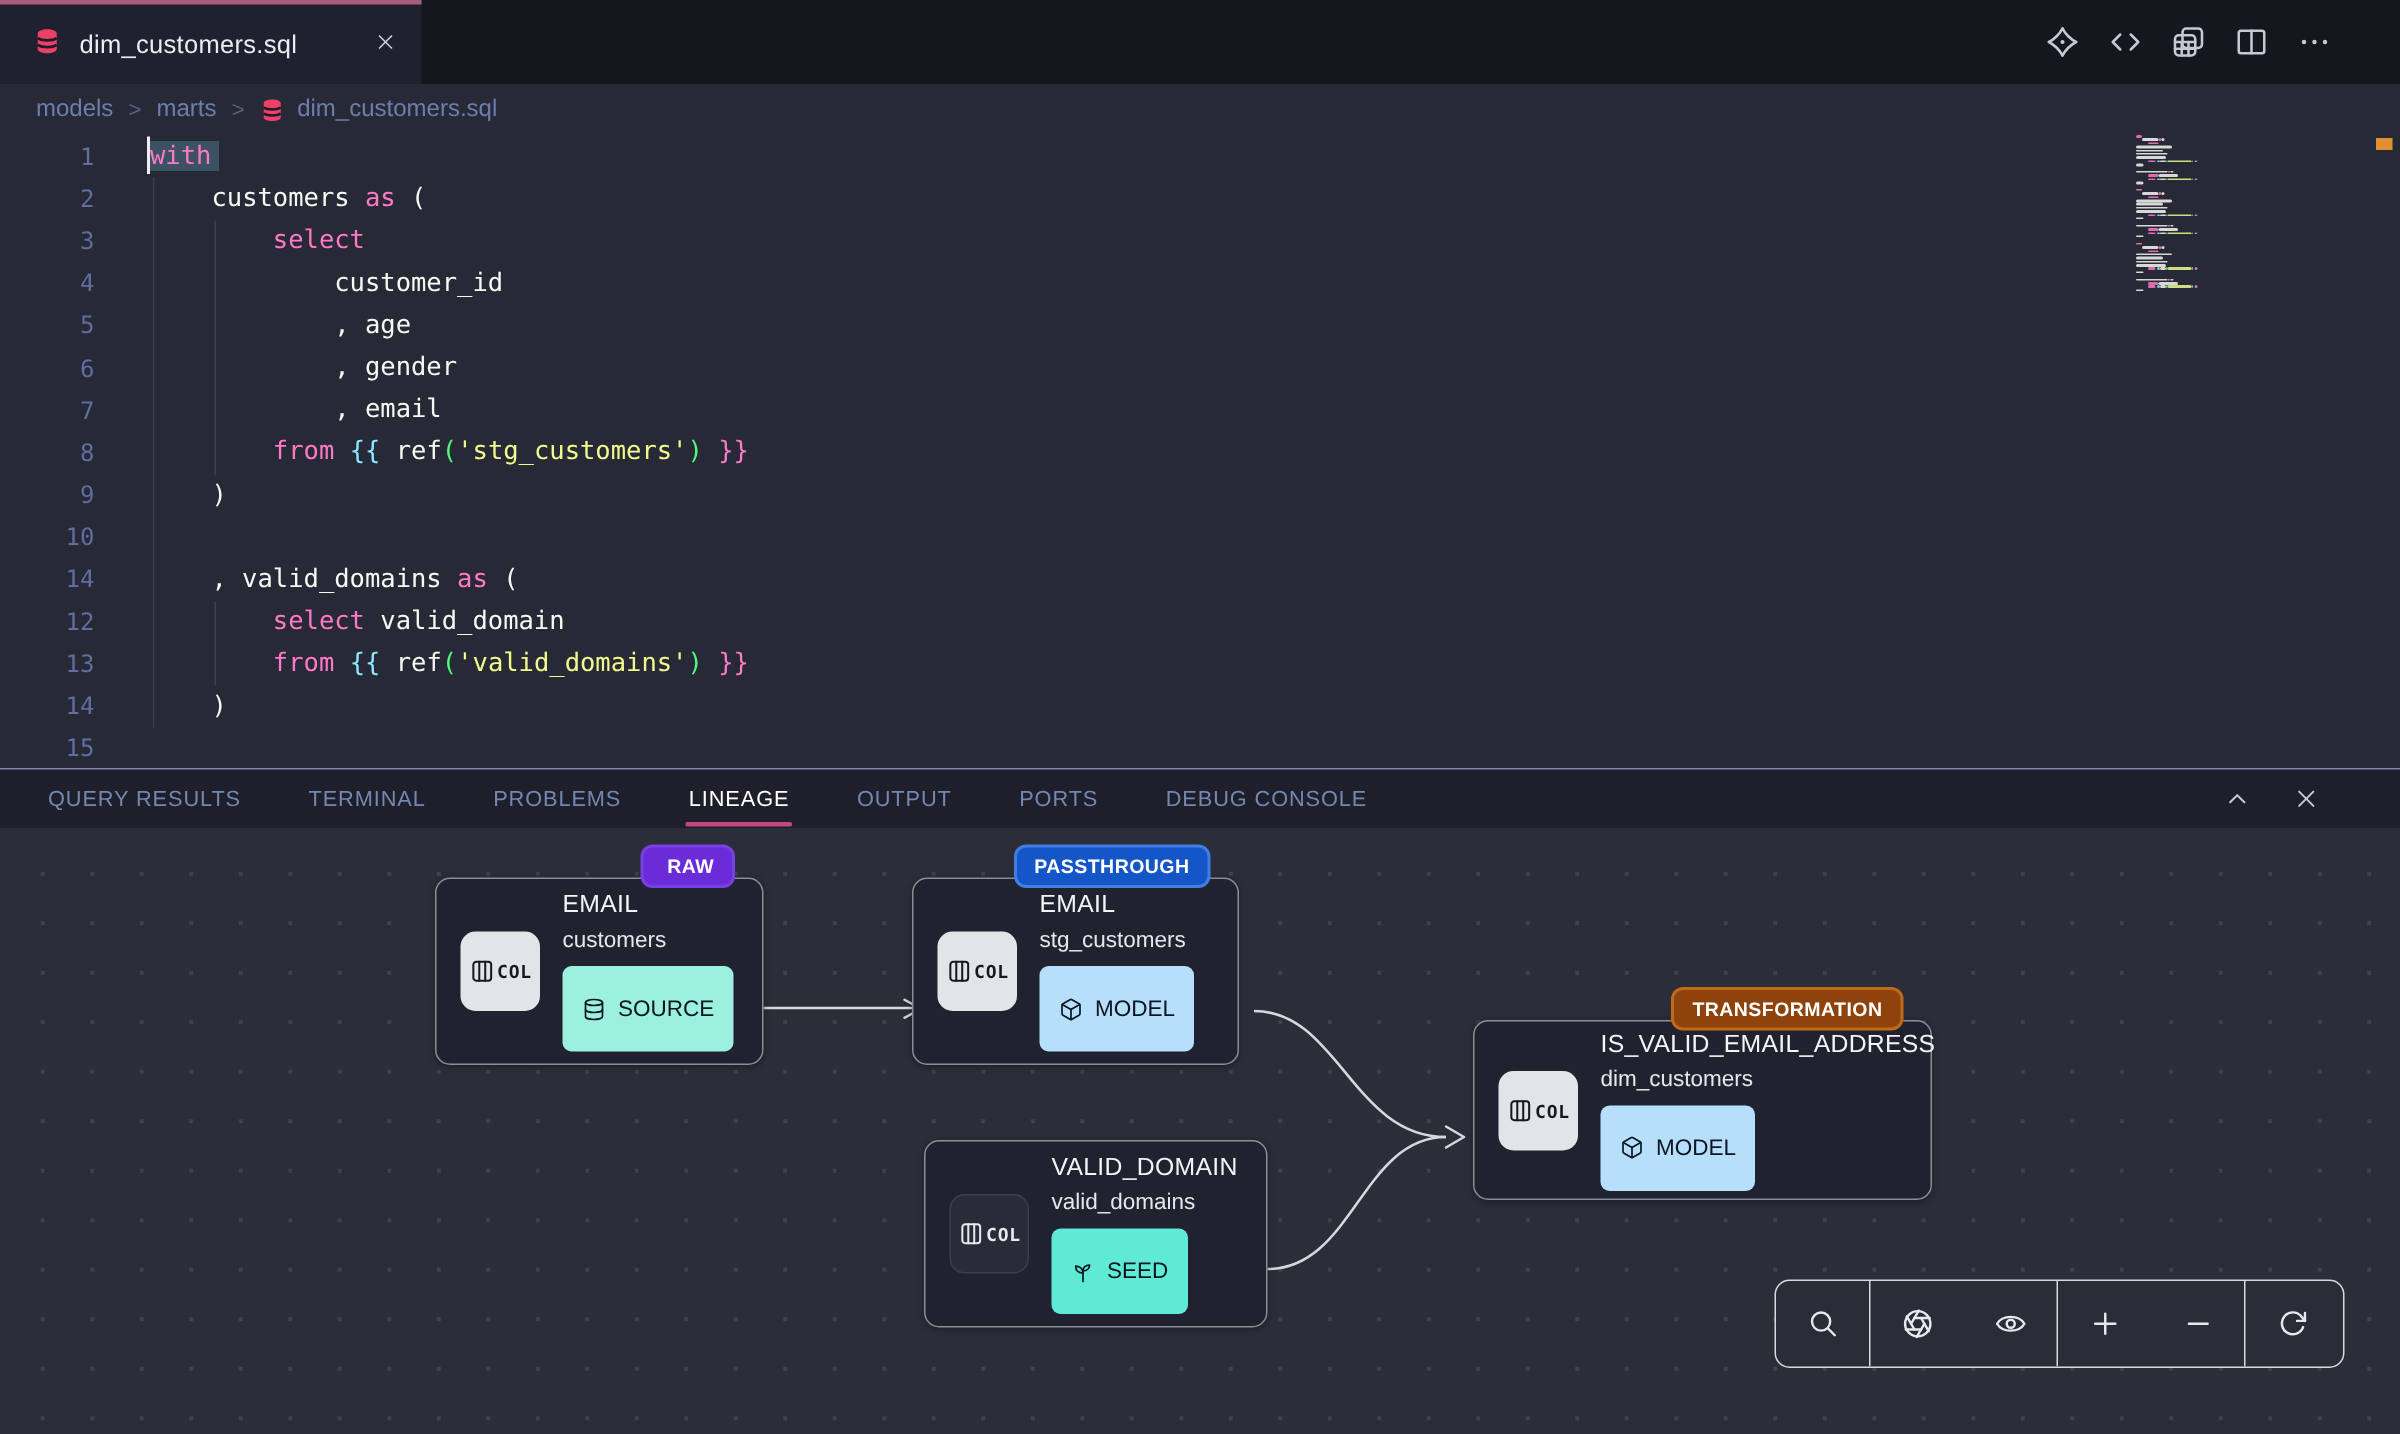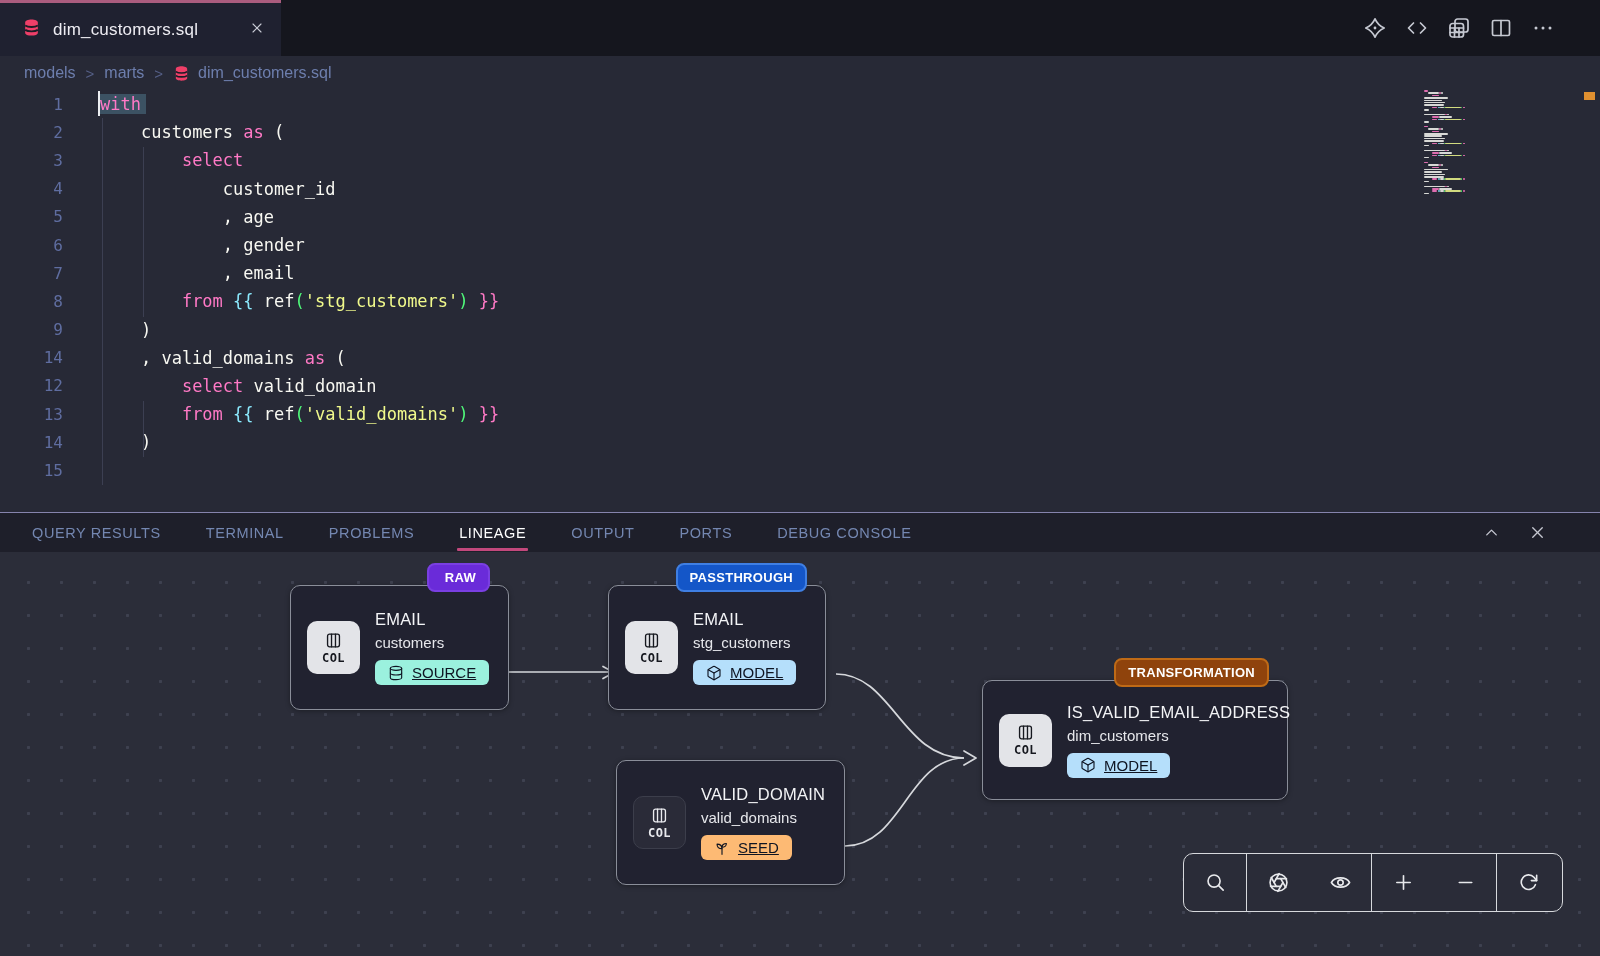--- a/index.html
+++ b/index.html
@@ -56,29 +56,29 @@
     position:absolute; left:0; top:552px; width:1600px; height:404px; background:#2b2d39;
     background-image: radial-gradient(#3e4150 1.4px, transparent 1.5px);
     background-size: 33px 33px; background-position: 12px 14px;
   }
   .edges { position:absolute; left:0; top:0; width:1600px; height:404px; }
   .lnode {
     position:absolute; background:#212230; border:1px solid #8a8e99; border-radius:10px;
     display:flex; align-items:center; padding:0 18px 0 16px; gap:15px; cursor:pointer;
     box-shadow: 0 1px 5px rgba(0,0,0,.35);
   }
-  .chip { width:53px; height:53px; border-radius:10px; display:flex; flex-direction:column; align-items:center; justify-content:center; gap:0; flex:0 0 53px; }
+  .chip { width:53px; height:53px; border-radius:10px; display:flex; flex-direction:row; align-items:center; justify-content:center; gap:0; flex:0 0 53px; }
   .chip.light { background:#e3e4e8; color:#16181f; }
   .chip.dark { background:#2a2b38; color:#e9eaee; border:1px solid #3c3e4b; }
   .chip svg { width:19px; height:19px; }
   .chip-label { font-family:"DejaVu Sans Mono", monospace; font-size:12px; font-weight:bold; letter-spacing:.5px; margin-top:1px; }
   .node-col { display:flex; flex-direction:column; align-items:flex-start; }
   .node-title { font-size:16.5px; font-weight:normal; letter-spacing:.2px; color:#f3f4f6; }
   .node-sub { font-size:15px; color:#e6e7eb; margin-top:5px; }
-  .type-badge { margin-top:9px; display:inline-flex; align-items:center; gap:8px; padding:4px 13px; border-radius:6px; font-size:15px; font-weight:500;text-decoration:underline; }
+  .type-badge { margin-top:9px; display:inline-flex; align-items:center; gap:8px; padding:20px 13px; border-radius:6px; font-size:15px; font-weight:500; }
   .type-badge svg { width:16px; height:16px; }
   .tag { position:absolute; top:-23px; padding:5px 12px; border-radius:8px; font-size:13px; font-weight:bold; letter-spacing:.3px; color:#fff; }
   
   .ltoolbar { position:absolute; left:1183px; top:301px; width:380px; height:59px; background:#2a2c38; border:1.5px solid #d7d9dd; border-radius:10px; display:flex; overflow:hidden; }
   .lt-seg { display:flex; align-items:center; justify-content:space-evenly; border-right:1.5px solid #d7d9dd; }
   .lt-seg:last-child { border-right:none; }
   .lt-btn { width:62px; height:56px; display:flex; align-items:center; justify-content:center; color:#e8e9ec; cursor:pointer; }
   .lt-btn svg { width:23px; height:23px; }
 </style>
 </head>
@@ -205,20 +205,24 @@
       </div>
       <div class="codeline">
         <span class="lnum">8</span>
         <span class="lcontent"><span class="c-pl">        </span><span class="c-kw">from</span><span class="c-pl"> </span><span class="c-cy">{{</span><span class="c-pl"> ref</span><span class="c-gr">(</span><span class="c-st">'stg_customers'</span><span class="c-gr">)</span><span class="c-pl"> </span><span class="c-kw">}}</span></span>
       </div>
       <div class="codeline">
         <span class="lnum">9</span>
         <span class="lcontent"><span class="c-pl">    )</span></span>
       </div>
       <div class="codeline">
+        <span class="lnum">10</span>
+        <span class="lcontent"></span>
+      </div>
+      <div class="codeline">
         <span class="lnum">14</span>
         <span class="lcontent"><span class="c-pl">    , valid_domains </span><span class="c-kw">as</span><span class="c-pl"> (</span></span>
       </div>
       <div class="codeline">
         <span class="lnum">12</span>
         <span class="lcontent"><span class="c-pl">        </span><span class="c-kw">select</span><span class="c-pl"> valid_domain</span></span>
       </div>
       <div class="codeline">
         <span class="lnum">13</span>
         <span class="lcontent"><span class="c-pl">        </span><span class="c-kw">from</span><span class="c-pl"> </span><span class="c-cy">{{</span><span class="c-pl"> ref</span><span class="c-gr">(</span><span class="c-st">'valid_domains'</span><span class="c-gr">)</span><span class="c-pl"> </span><span class="c-kw">}}</span></span>
@@ -571,21 +575,21 @@
               <rect x="4.5" y="4" width="15" height="16" rx="2.5"></rect>
               <line x1="9.5" y1="4" x2="9.5" y2="20"></line>
               <line x1="14.5" y1="4" x2="14.5" y2="20"></line>
             </svg>
           </span>
           <span class="chip-label">COL</span>
         </span>
         <div class="node-col">
           <span class="node-title">VALID_DOMAIN</span>
           <span class="node-sub">valid_domains</span>
-          <span class="type-badge" style="background: #fdba74; color: rgb(14, 20, 34);">
+          <span class="type-badge" style="background: #5eead4; color: rgb(14, 20, 34);">
             <span style="display: inline-flex; align-items: center;">
               <svg viewBox="0 0 24 24" fill="none" stroke="currentColor" stroke-width="1.7" stroke-linecap="round" stroke-linejoin="round">
                 <path d="M12 21.5V13"></path>
                 <path d="M12 13C12 8.5 8.6 6.2 4.6 6.2C4.6 10.8 8 13 12 13Z"></path>
                 <path d="M12 10.6C12 7.4 14.6 5.2 18.6 5.2C18.6 8.8 15.6 10.8 12 10.8"></path>
               </svg>
             </span>
             <span>SEED</span>
           </span>
         </div>

